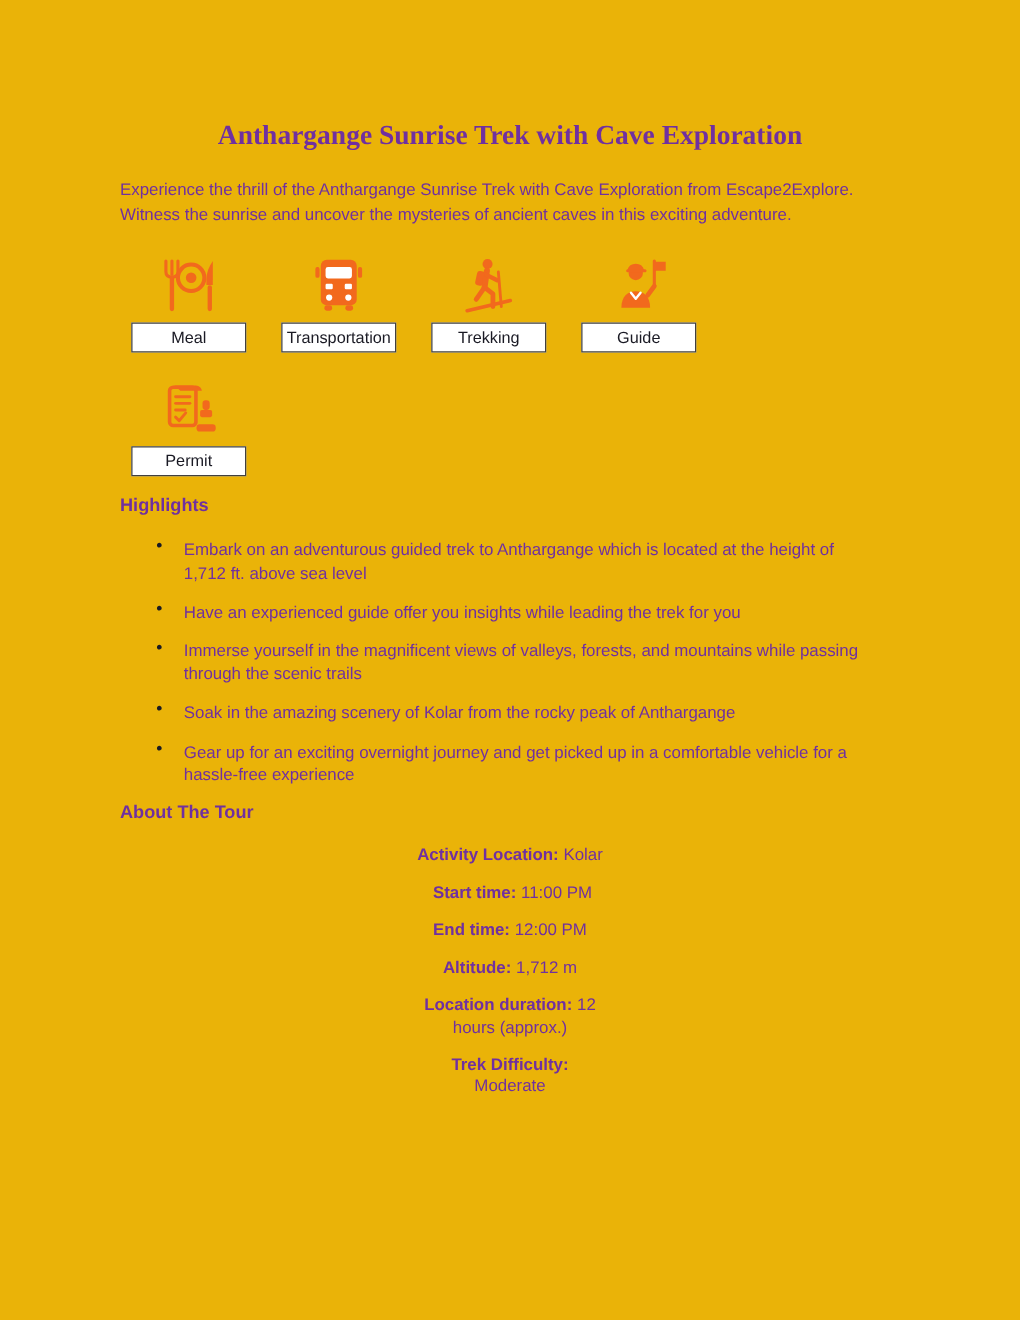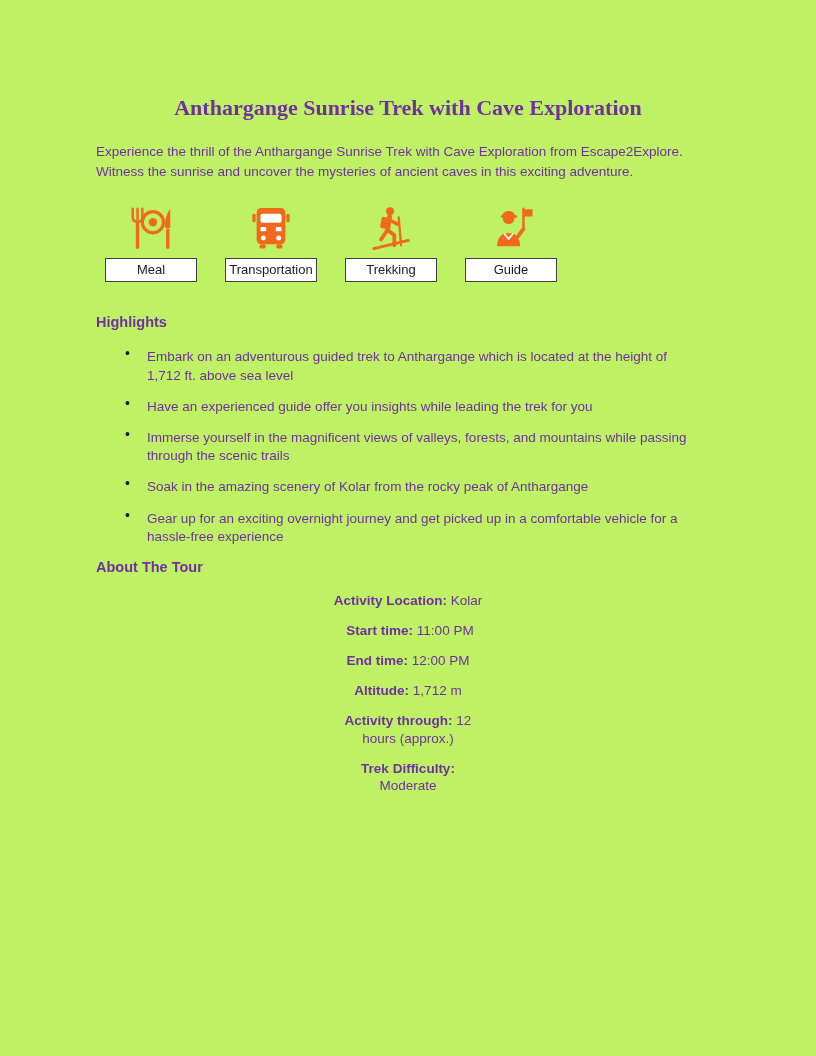--- a/index.html
+++ b/index.html
@@ -5,21 +5,21 @@
   :root{
     --accent:#7030a0;
     --orange:#f2691d;
     --border:#404040;
     --ink:#1a1a24;
   }
   *{box-sizing:border-box;}
   html,body{margin:0;padding:0;background:#ffffff;}
   body{font-family:"Liberation Sans","DejaVu Sans",sans-serif;}
   .page{
-    width:816px;min-height:1056px;margin:0 auto;background:#bef264;
+    width:816px;min-height:1056px;margin:0 auto;background:#eab308;
     padding:94px 96px 48px 96px;
   }
   h1.title{
     font-family:"Liberation Serif","DejaVu Serif",serif;
     font-size:22px;font-weight:bold;color:var(--accent);
     text-align:center;margin:0 0 0 0;line-height:1.25;
   }
   p.intro{
     margin:20px 0 0 0;font-size:13.5px;line-height:1.55;color:var(--accent);
   }
@@ -128,20 +128,36 @@
             <path d="M31.5 32.5 L37 25" stroke="currentColor" stroke-width="4" stroke-linecap="round"></path>
           </svg>
         </div>
         <div class="feature-box">Guide</div>
       </div>
 
     </div>
 
     <div class="feature-row">
 
+      <div class="feature">
+        <div class="icon-wrap">
+          <svg width="46" height="46" viewBox="0 0 48 48" fill="none">
+            <path d="M12 4.5h18a5 5 0 0 1 5 5V9H17z" fill="currentColor"></path>
+            <rect x="8" y="6" width="22" height="32" rx="3" stroke="currentColor" stroke-width="3" fill="none"></rect>
+            <line x1="13" y1="14" x2="25" y2="14" stroke="currentColor" stroke-width="2.4" stroke-linecap="round"></line>
+            <line x1="13" y1="19.5" x2="25" y2="19.5" stroke="currentColor" stroke-width="2.4" stroke-linecap="round"></line>
+            <line x1="13" y1="25" x2="21" y2="25" stroke="currentColor" stroke-width="2.4" stroke-linecap="round"></line>
+            <path d="M13 31l3 3 5.5-6.5" stroke="currentColor" stroke-width="2.4" fill="none" stroke-linecap="round" stroke-linejoin="round"></path>
+            <rect x="35.5" y="17" width="6" height="8" rx="2.6" fill="currentColor"></rect>
+            <rect x="33.5" y="25" width="10" height="6" rx="1.5" fill="currentColor"></rect>
+            <rect x="30.5" y="37" width="16" height="6" rx="2.6" fill="currentColor"></rect>
+          </svg>
+        </div>
+        <div class="feature-box">Permit</div>
+      </div>
 
 
     </div>
   </div>
 
   <h2 class="section-heading highlights-heading">Highlights</h2>
 
   <ul class="highlights">
     <li>Embark on an adventurous guided trek to Anthargange which is located at the height of 1,712 ft. above sea level</li>
     <li>Have an experienced guide offer you insights while leading the trek for you</li>
@@ -156,19 +172,19 @@
 
     <p><strong>Activity Location:</strong> <span>Kolar</span></p>
 
     <p><strong class="indent"> Start time:</strong> <span>11:00 PM</span></p>
 
     <p><strong>End time:</strong> <span>12:00 PM</span></p>
 
 
     <p><strong>Altitude:</strong> <span>1,712 m</span></p>
 
-    <p><strong>Activity through:</strong> <span>12</span><br><span>hours (approx.)</span></p>
+    <p><strong>Location duration:</strong> <span>12</span><br><span>hours (approx.)</span></p>
 
     <p><strong>Trek Difficulty:</strong><br><span>Moderate</span></p>
 
   </div>
 
 </div>
 
 </body></html>

